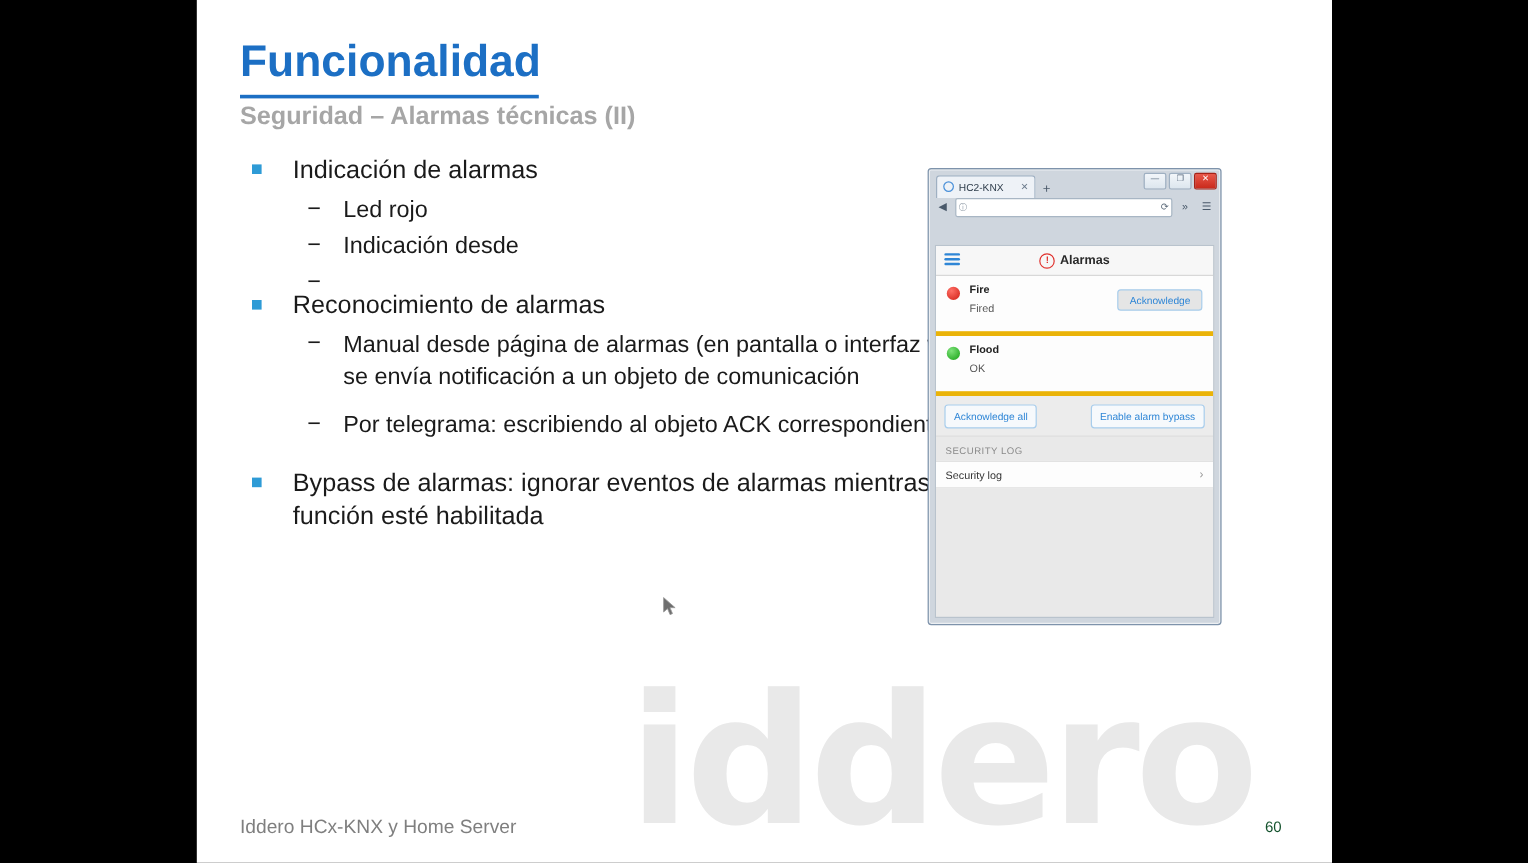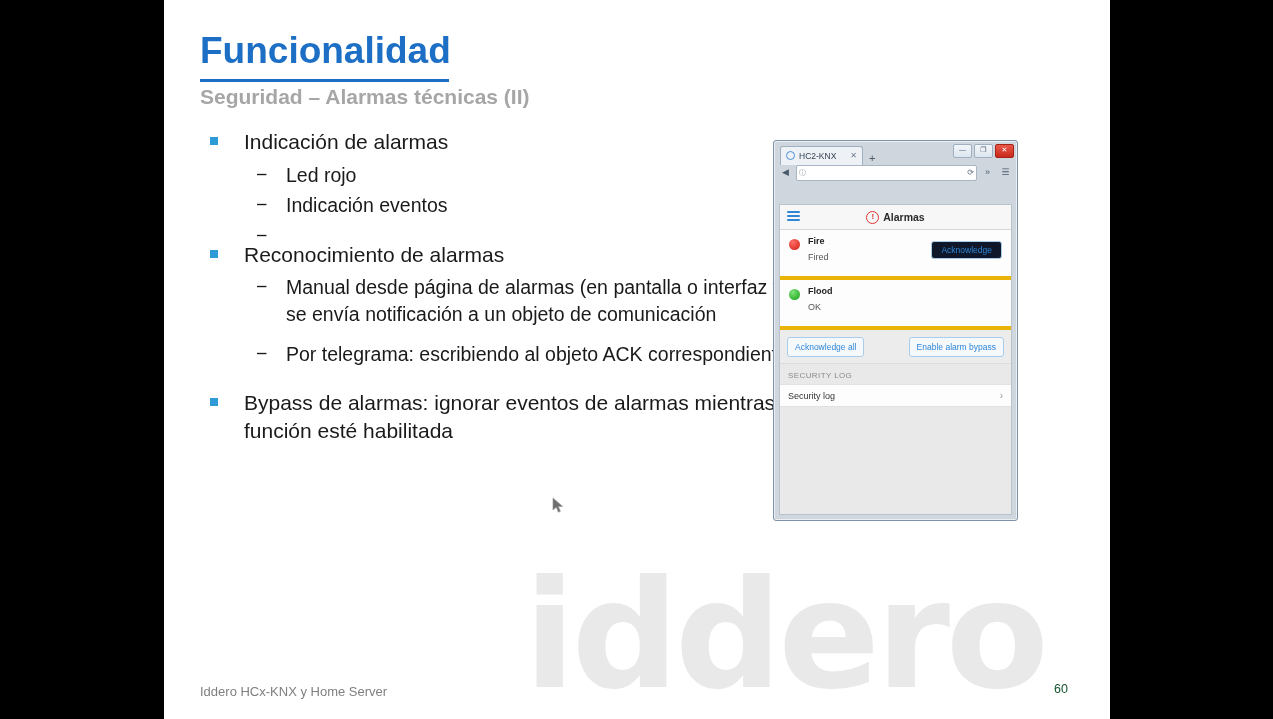--- a/index.html
+++ b/index.html
@@ -105,21 +105,21 @@
     font-size: 19.5px;
     color: #1a1a1a;
   }
   .gap-sm { height: 10px; }
   .gap-md { height: 18px; }
 
   .footer-left {
     position: absolute;
     left: 36px;
     bottom: 20px;
-    font-size: 13px;
+    font-size: 16px;
     color: #7f7f7f;
   }
   .footer-page {
     position: absolute;
     right: 42px;
     bottom: 23px;
     font-size: 12.5px;
     color: #14532d;
   }
 
@@ -309,21 +309,21 @@
     top: 22px;
     font-size: 9px;
     color: #555;
   }
   .ack-btn {
     position: absolute;
     right: 9px;
     top: 11px;
     font-size: 8.5px;
     color: #2f86d6;
-    background: #0f172a;
+    background: #e5e5e5;
     border: 1px solid #a8cdec;
     border-radius: 3px;
     padding: 3px 9px;
   }
   .btn-row {
     height: 31px;
     background: #ececec;
     border-bottom: 1px solid #dcdcdc;
     display: flex;
     align-items: center;
@@ -386,21 +386,21 @@
       <div class="l1">
         <span class="bul"></span>
         <span>Indicación de alarmas</span>
       </div>
       <div class="l2">
         <span class="dash">−</span>
         <span>Led rojo</span>
       </div>
       <div class="l2">
         <span class="dash">−</span>
-        <span>Indicación eventos</span>
+        <span>Indicación desde</span>
       </div>
       <div class="l2">
         <span class="dash">−</span>
       </div>
 
       <div class="gap-md"></div>
 
       <div class="l1">
         <span class="bul"></span>
         <span>Reconocimiento de alarmas</span>

